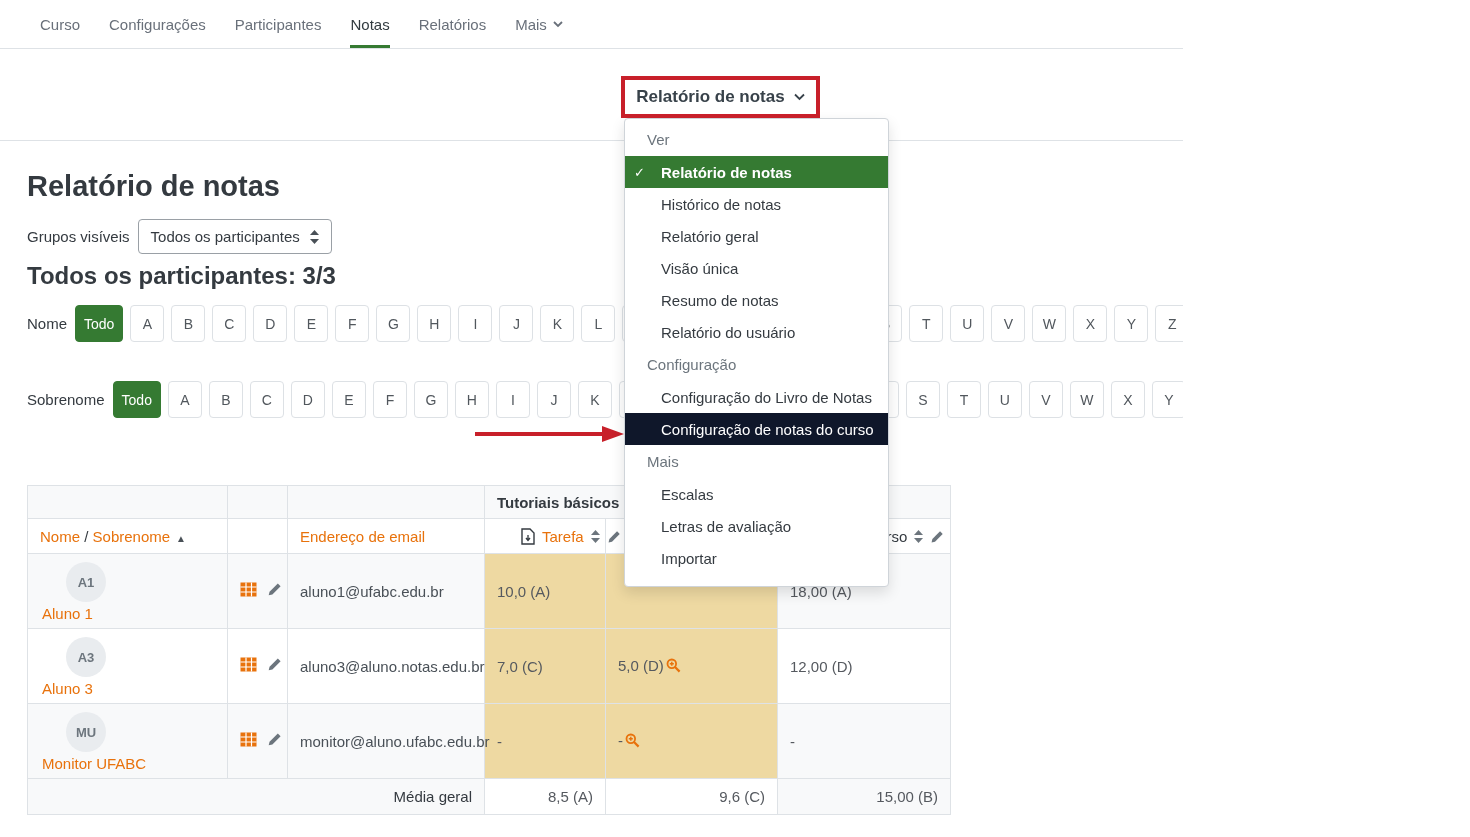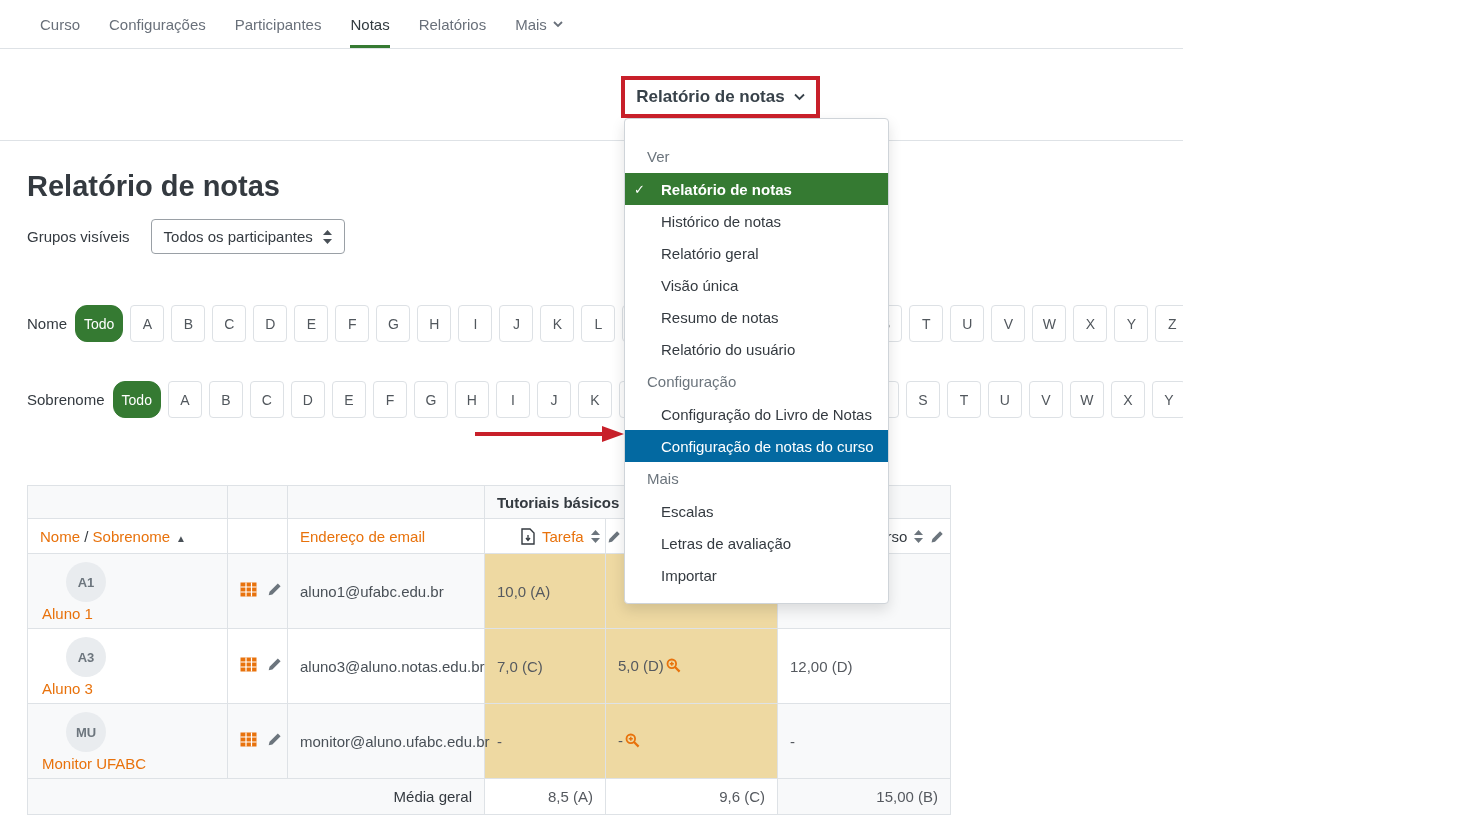--- a/index.html
+++ b/index.html
@@ -19,44 +19,44 @@
   .subbar { position:absolute; top:49px; left:0; right:0; height:92px; background:#fff;
     border-bottom:1px solid #dee2e6; }
   .redbox { position:absolute; left:621px; top:76px; width:199px; height:42px;
     border:4px solid #c8202a; z-index:30; display:flex; align-items:center;
     justify-content:center; gap:9px; background:#fff; cursor:pointer; }
   .redbox .lbl { font-size:17px; font-weight:bold; color:#38424a; }
 
   
   .menu { position:absolute; left:624px; top:118px; width:265px; z-index:20;
     background:#fff; border:1px solid #cfd4d9; border-radius:4px;
-    box-shadow:0 6px 14px rgba(0,0,0,.12); padding:21px 0 12px 0; }
+    box-shadow:0 6px 14px rgba(0,0,0,.12); padding:4px 0 12px 0; }
   .menu .menu-section { font-size:15px; color:#6c757d; padding:8px 0 8px 22px; }
   .menu .menu-item { position:relative; font-size:15px; color:#343a40; height:32px;
     display:flex; align-items:center; padding-left:36px; cursor:pointer; }
   .menu .menu-item .chk { position:absolute; left:9px; font-size:13px; color:#fff; font-weight:bold; }
   .menu .menu-item.selected { background:#357a32; color:#fff; font-weight:bold; }
-  .menu .menu-item.highlighted { background:#0369a1; color:#fff; }
+  .menu .menu-item.highlighted { background:#0f172a; color:#fff; }
 
   
   .h1 { position:absolute; left:27px; top:170px; font-size:29px; font-weight:bold; color:#343a40; }
-  .groupsrow { position:absolute; left:27px; top:219px; display:flex; align-items:center; gap:21px; }
+  .groupsrow { position:absolute; left:27px; top:219px; display:flex; align-items:center; gap:8px; }
   .groupsrow .glabel { font-size:15px; color:#343a40; }
   .select { display:flex; align-items:center; gap:10px; border:1px solid #9aa0a6;
     border-radius:4px; padding:8px 12px; font-size:15px; color:#343a40; background:#fff; cursor:pointer; }
   .h2 { position:absolute; left:27px; top:262px; font-size:24px; font-weight:bold; color:#343a40; }
 
   .letterrow { position:absolute; left:27px; display:flex; align-items:center; gap:8px; }
   .letterrow .flabel { font-size:15px; color:#343a40; margin-right:0; }
   .letterrow .btns { display:flex; gap:7px; }
   .letter-btn { width:34px; height:37px; background:#fff; border:1px solid #dde1e5;
     border-radius:4px; font-size:14px; color:#51575d; cursor:pointer;
     font-family:"Liberation Sans",sans-serif; }
   .all-btn { height:37px; padding:0 8px; background:#357a32; border:1px solid #357a32;
-    border-radius:12px; font-size:14px; color:#fff; cursor:pointer;
+    border-radius:4px; font-size:14px; color:#fff; cursor:pointer;
     font-family:"Liberation Sans",sans-serif; }
   #row-nome { top:305px; } #row-sobrenome { top:381px; }
 
   .arrow { position:absolute; left:473px; top:424px; z-index:15; }
 
   
   table.grades { position:absolute; left:27px; top:485px; width:923px;
     border-collapse:collapse; table-layout:fixed; font-size:15px; z-index:1; }
   .grades td, .grades th { border:1px solid #dee2e6; vertical-align:middle;
     padding:0 12px; font-weight:normal; text-align:left; }
@@ -170,20 +170,21 @@
     <span class="glabel">Grupos visíveis</span>
     <div class="select">
       <span>Todos os participantes</span>
       <svg width="9" height="14" viewBox="0 0 9 14">
         <polygon points="4.5,0 9,5 0,5" fill="#495057"></polygon>
           <polygon points="4.5,14 0,9 9,9" fill="#495057"></polygon>
       </svg>
     </div>
   </div>
 
+  <div class="h2">Todos os participantes: 3/3</div>
 
   <div class="letterrow" id="row-nome">
     <span class="flabel">Nome</span>
     <div class="btns">
       <button class="all-btn">Todo</button>
     <button class="letter-btn">A</button>
         <button class="letter-btn">B</button>
         <button class="letter-btn">C</button>
         <button class="letter-btn">D</button>
         <button class="letter-btn">E</button>

